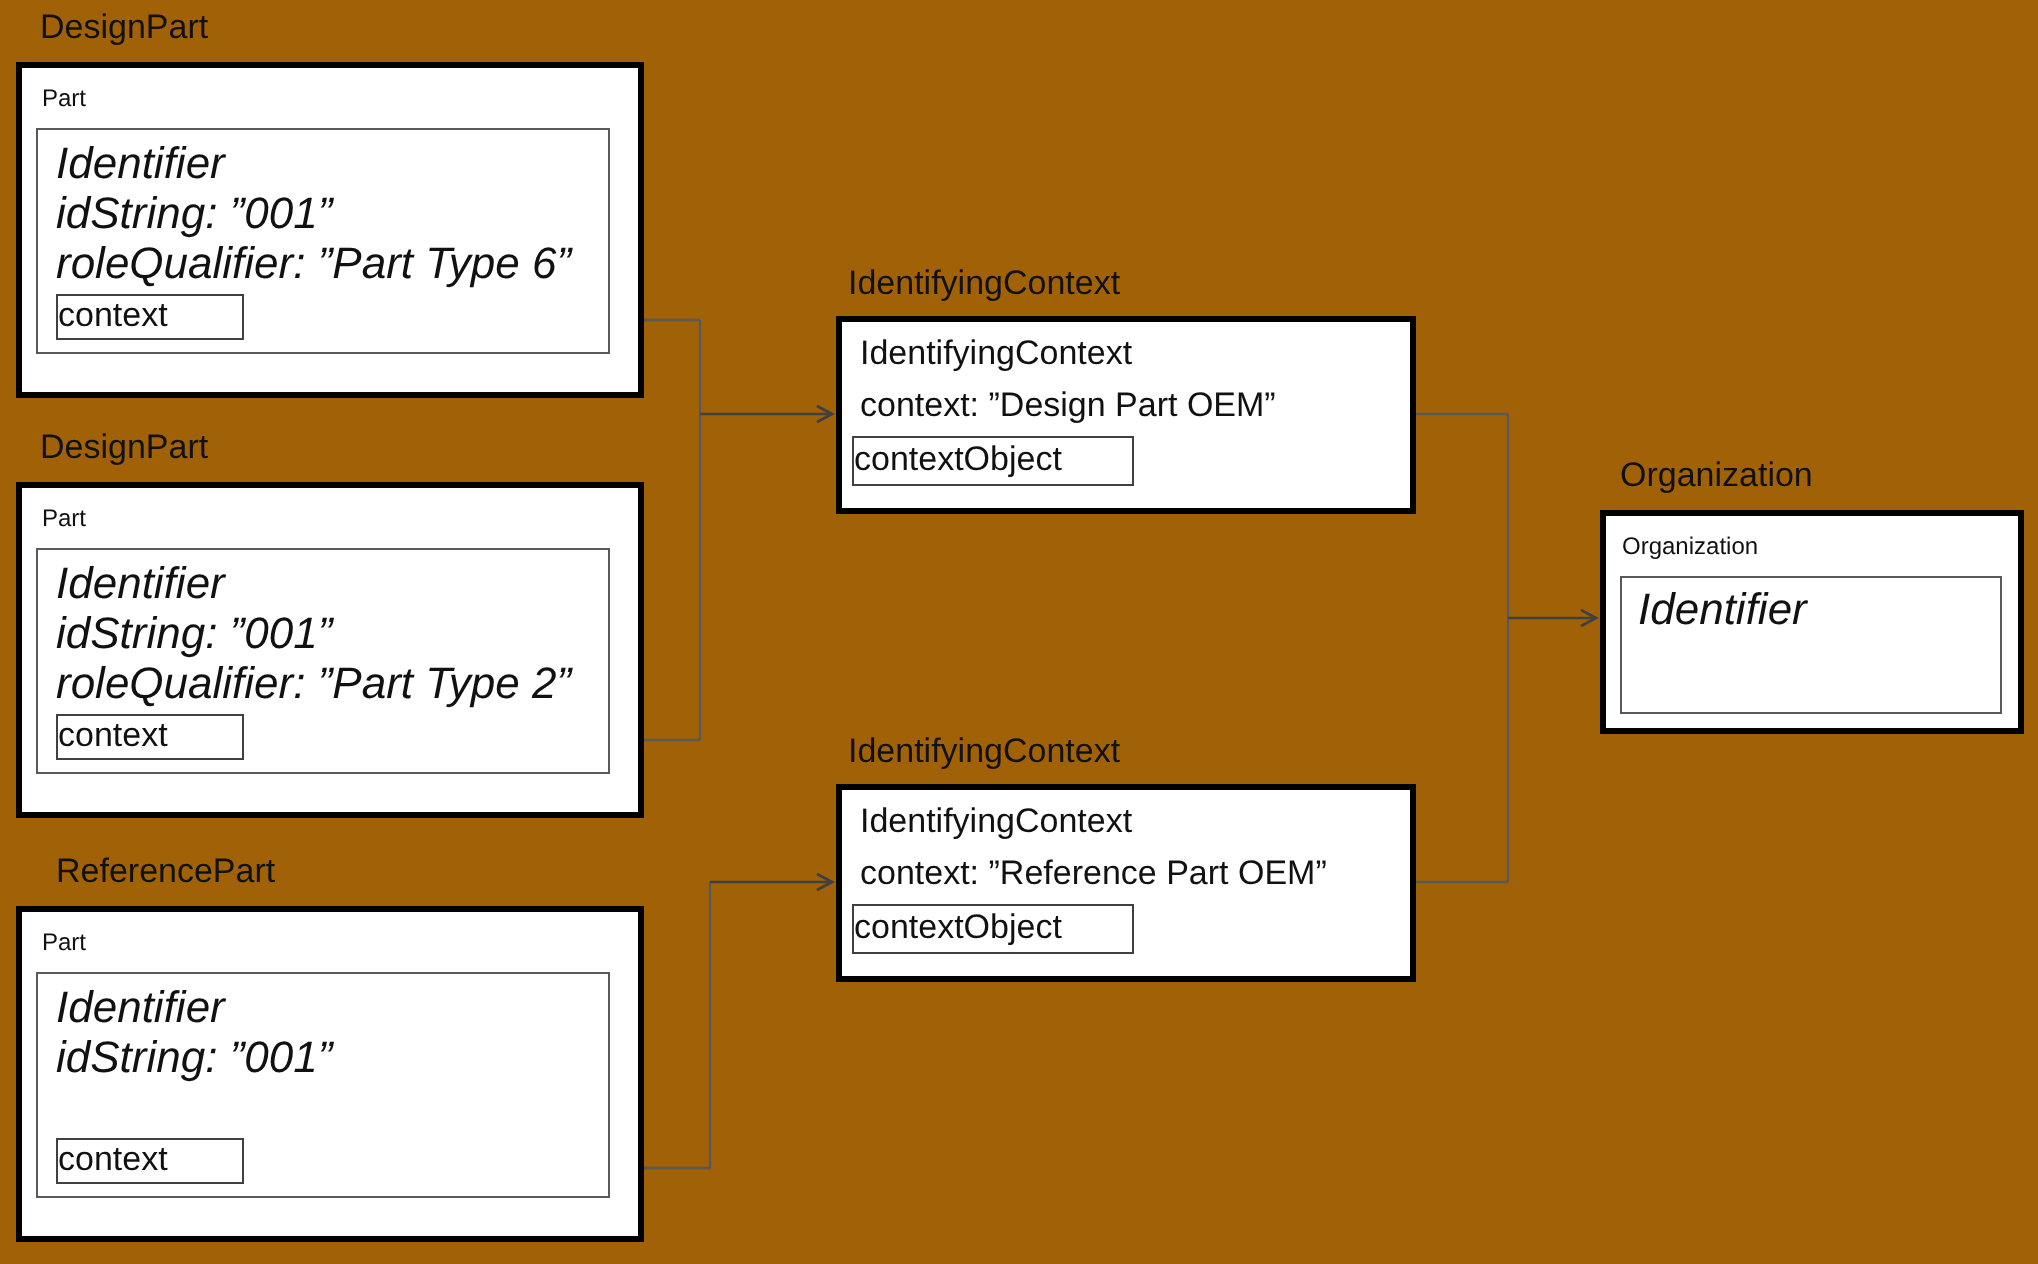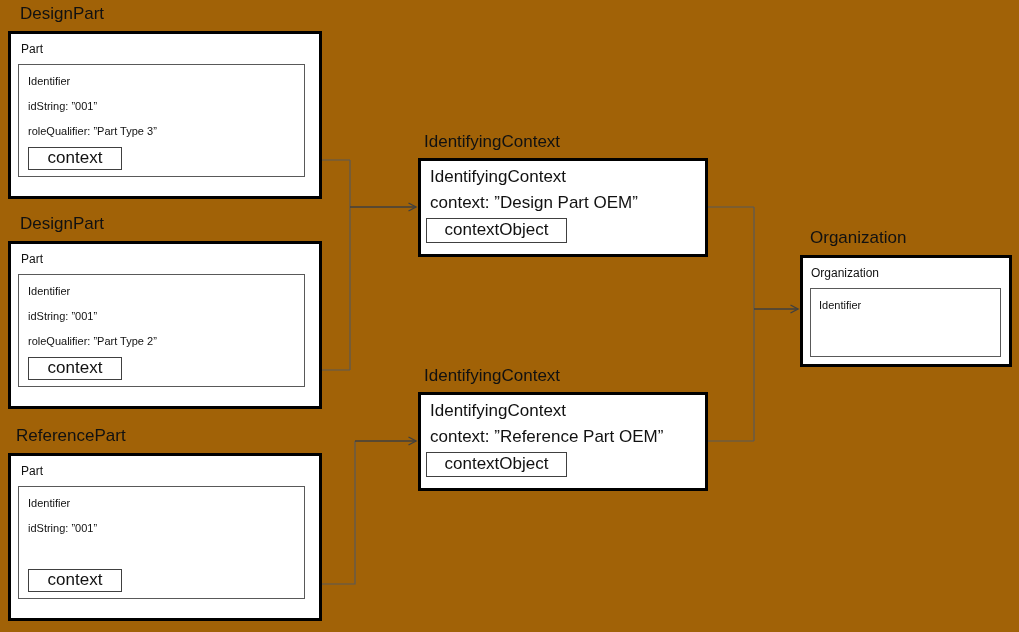--- a/index.html
+++ b/index.html
@@ -28,32 +28,33 @@
     line-height: 20px;
     padding: 5px 0 0 10px;
     white-space: nowrap;
   }
   .inner-box {
     position: absolute;
     border: 1.5px solid #595959;
     background: #ffffff;
   }
   .inner-box .line {
-    font-size: 11px;
+    font-size: 22px;
     line-height: 25px;
     padding-left: 9px;
     white-space: nowrap;
+    font-style: italic;
   }
   .inner-box .line:first-child { padding-top: 4px; }
   .small-box {
     position: absolute;
     border: 1.5px solid #404040;
     background: #ffffff;
     font-size: 17px;
-    text-align: center;
+    text-align: left;
     white-space: nowrap;
   }
   .ic-box .line {
     font-size: 17px;
     line-height: 26px;
     padding-left: 9px;
     white-space: nowrap;
   }
   .ic-box .line:first-child { padding-top: 3px; }
   .connectors {
@@ -85,41 +86,41 @@
     </g>
   </svg>
 
   <div>
     <div class="group-label" style="left:20px; top:4px;">DesignPart</div>
     <div class="outer-box" style="left:8px; top:31px; width:314px; height:168px;">
       <div class="box-title">Part</div>
       <div class="inner-box" style="left:7px; top:30px; width:287px; height:113px;">
         <div class="line">Identifier</div>
         <div class="line">idString: ”001”</div>
-        <div class="line">roleQualifier: ”Part Type 3”</div>
+        <div class="line">roleQualifier: ”Part Type 6”</div>
         <div class="small-box" style="left:9px; top:82px; width:94px; height:23px; line-height:20px;">context</div>
       </div>
     </div>
   </div>
 
   <div>
     <div class="group-label" style="left:20px; top:214px;">DesignPart</div>
     <div class="outer-box" style="left:8px; top:241px; width:314px; height:168px;">
       <div class="box-title">Part</div>
       <div class="inner-box" style="left:7px; top:30px; width:287px; height:113px;">
         <div class="line">Identifier</div>
         <div class="line">idString: ”001”</div>
         <div class="line">roleQualifier: ”Part Type 2”</div>
         <div class="small-box" style="left:9px; top:82px; width:94px; height:23px; line-height:20px;">context</div>
       </div>
     </div>
   </div>
 
   <div>
-    <div class="group-label" style="left:16px; top:426px;">ReferencePart</div>
+    <div class="group-label" style="left:28px; top:426px;">ReferencePart</div>
     <div class="outer-box" style="left:8px; top:453px; width:314px; height:168px;">
       <div class="box-title">Part</div>
       <div class="inner-box" style="left:7px; top:30px; width:287px; height:113px;">
         <div class="line">Identifier</div>
         <div class="line">idString: ”001”</div>
         <div class="small-box" style="left:9px; top:82px; width:94px; height:23px; line-height:20px;">context</div>
       </div>
     </div>
   </div>
 

